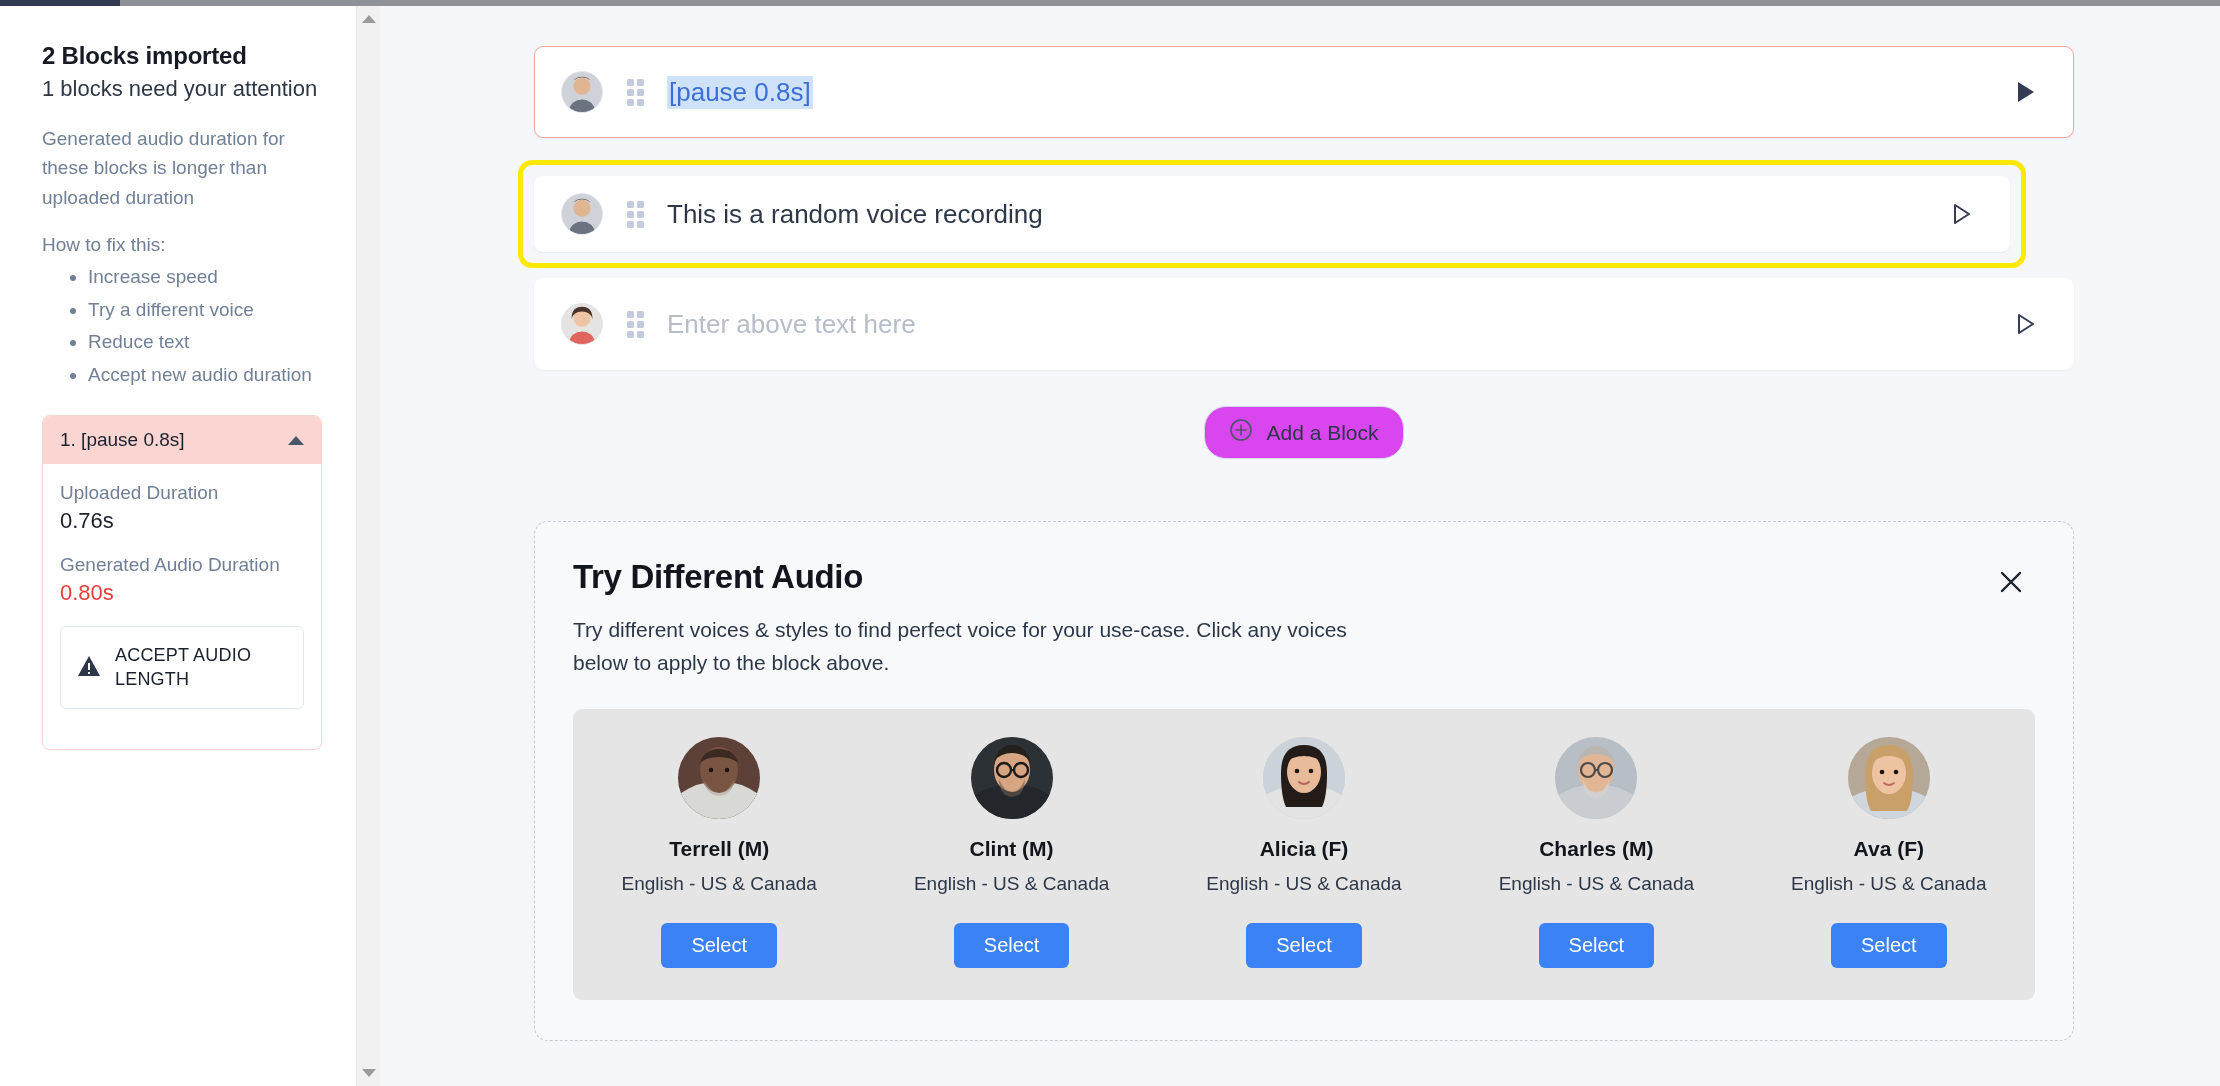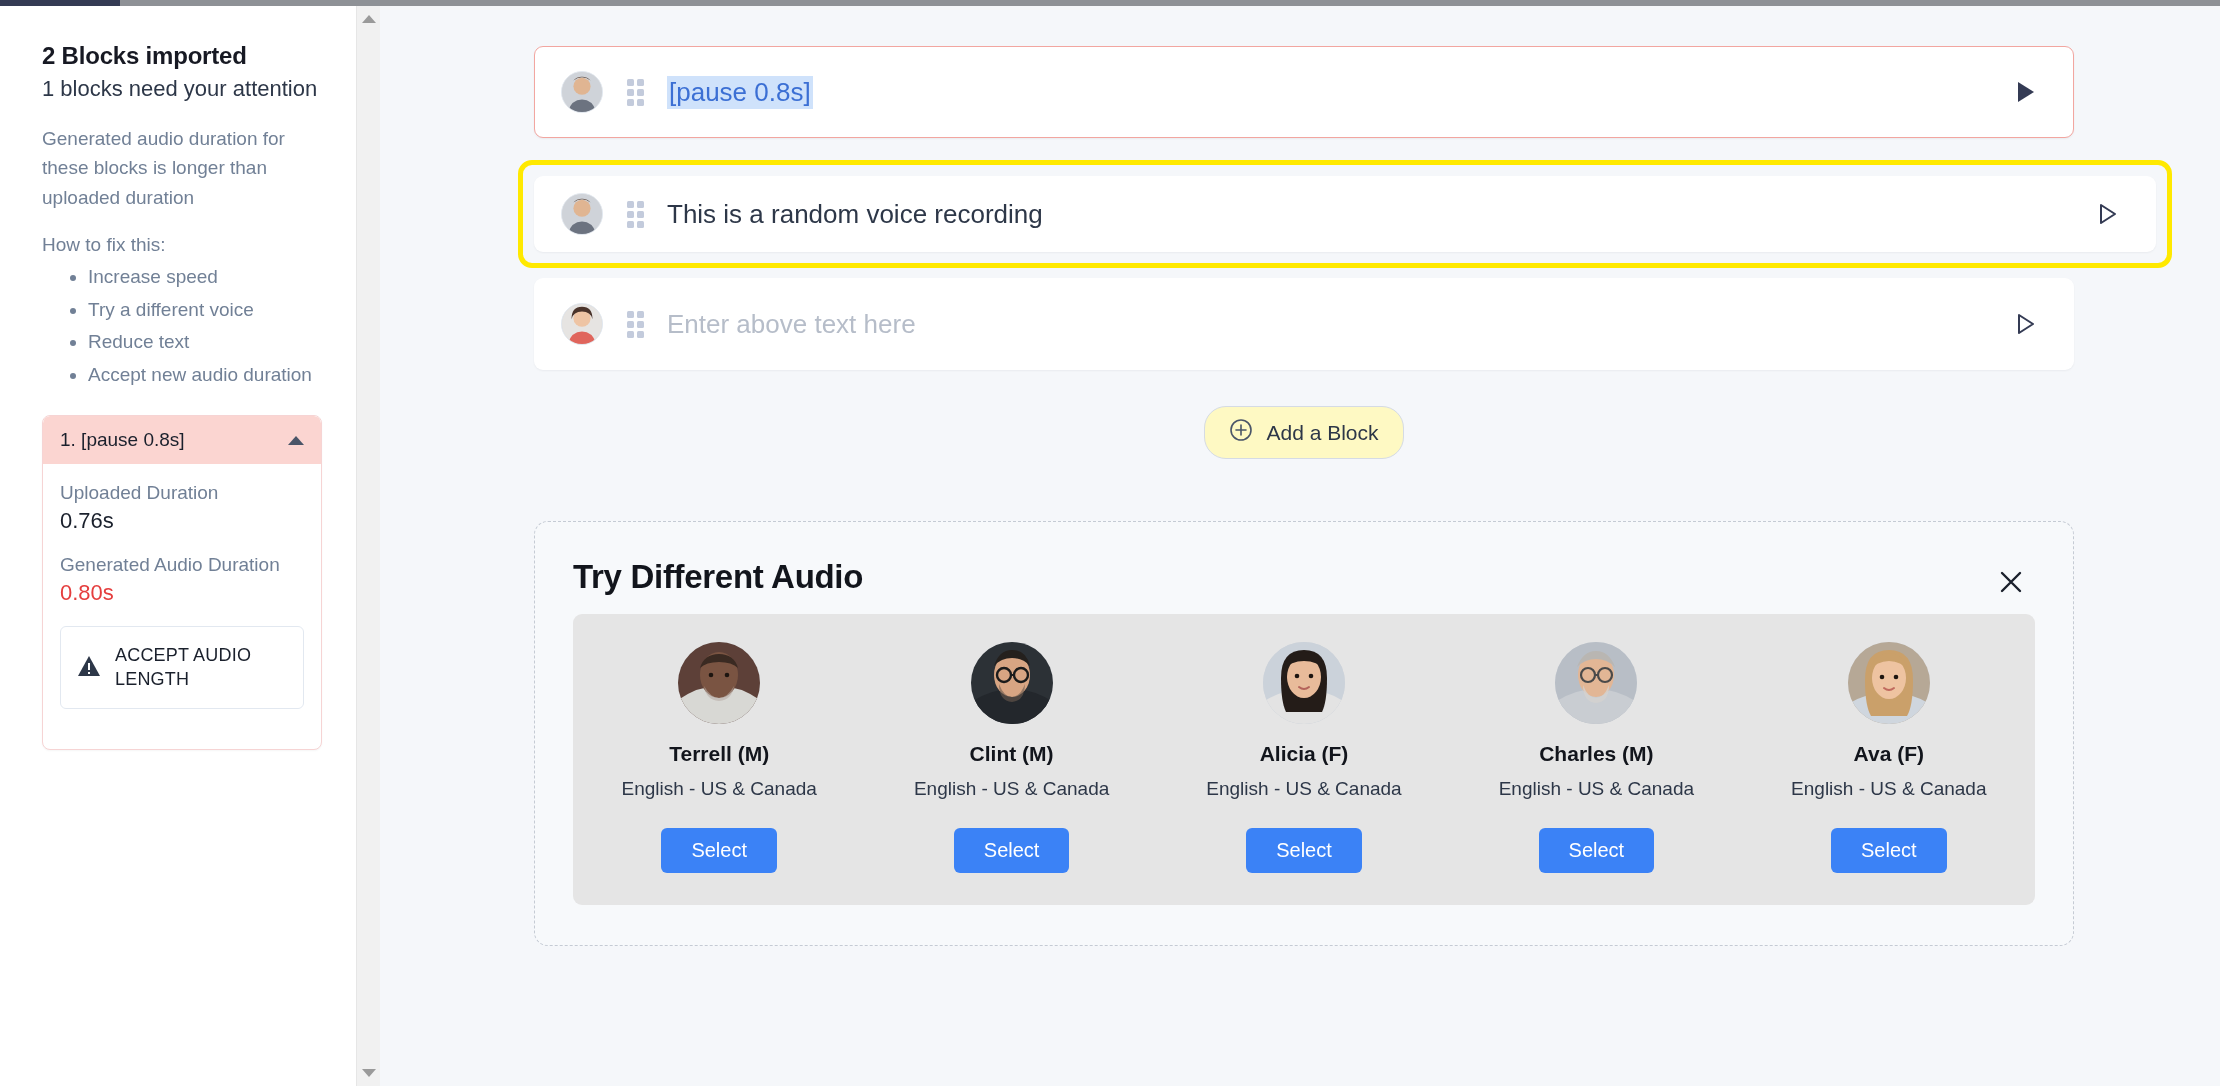--- a/index.html
+++ b/index.html
@@ -139,21 +139,21 @@
   }
 
   .blocks-wrap { width: 1540px; margin: 0 auto; padding-top: 40px; }
 
   .block-outer { margin-bottom: 4px; }
   .block-outer.highlighted {
     border: 5px solid #ffe900;
     border-radius: 14px;
     padding: 11px 11px;
     margin: 22px 0 10px -16px;
-    width: 1654px;
+    width: 1508px;
   }
 
   .block {
     background: #ffffff;
     border-radius: 9px;
     border: 1px solid transparent;
     display: flex; align-items: center;
     padding: 0 30px 0 26px;
     height: 76px;
     box-shadow: 0 1px 2px rgba(16,24,40,0.05);
@@ -199,21 +199,21 @@
     flex: 0 0 auto;
     background: none; border: none; cursor: pointer;
     padding: 6px;
     display: flex; align-items: center; justify-content: center;
   }
 
   
   .add-row { display: flex; justify-content: center; margin-top: 36px; }
   .add-block-btn {
     display: inline-flex; align-items: center; gap: 13px;
-    background: #fef9c3;
+    background: #d946ef;
     border: 1px solid #d5dbe4;
     border-radius: 22px;
     padding: 11px 24px;
     font-size: 21px; color: #2d3748;
     cursor: pointer;
   }
 
   
   .voices-panel {
     width: 1540px; margin: 62px auto 0 auto;
@@ -427,20 +427,21 @@
       </div>
     </div>
 
     <section class="voices-panel">
       <button class="close-btn">
         <svg width="28" height="28" viewBox="0 0 28 28" aria-hidden="true">
           <path d="M5 5 L23 23 M23 5 L5 23" stroke="#1a202c" stroke-width="2.4" stroke-linecap="round"></path>
         </svg>
       </button>
       <h2 class="voices-title">Try Different Audio</h2>
+      <p class="voices-desc">Try different voices &amp; styles to find perfect voice for your use-case. Click any voices below to apply to the block above.</p>
 
       <div class="voice-grid">
 
         <div class="voice-card">
           <div class="voice-avatar">
             <svg viewBox="0 0 82 82" aria-hidden="true">
               <rect width="82" height="82" fill="#5d4038"></rect>
               <path d="M0 58 q20 -14 41 -14 q21 0 41 14 L82 82 L0 82Z" fill="#d8d8d4"></path>
               <ellipse cx="41" cy="33" rx="19" ry="23" fill="#7a5442"></ellipse>
               <path d="M22 26 q4 -14 19 -14 q15 0 19 14 q-6 -6 -19 -6 q-13 0 -19 6Z" fill="#3a2a22"></path>

